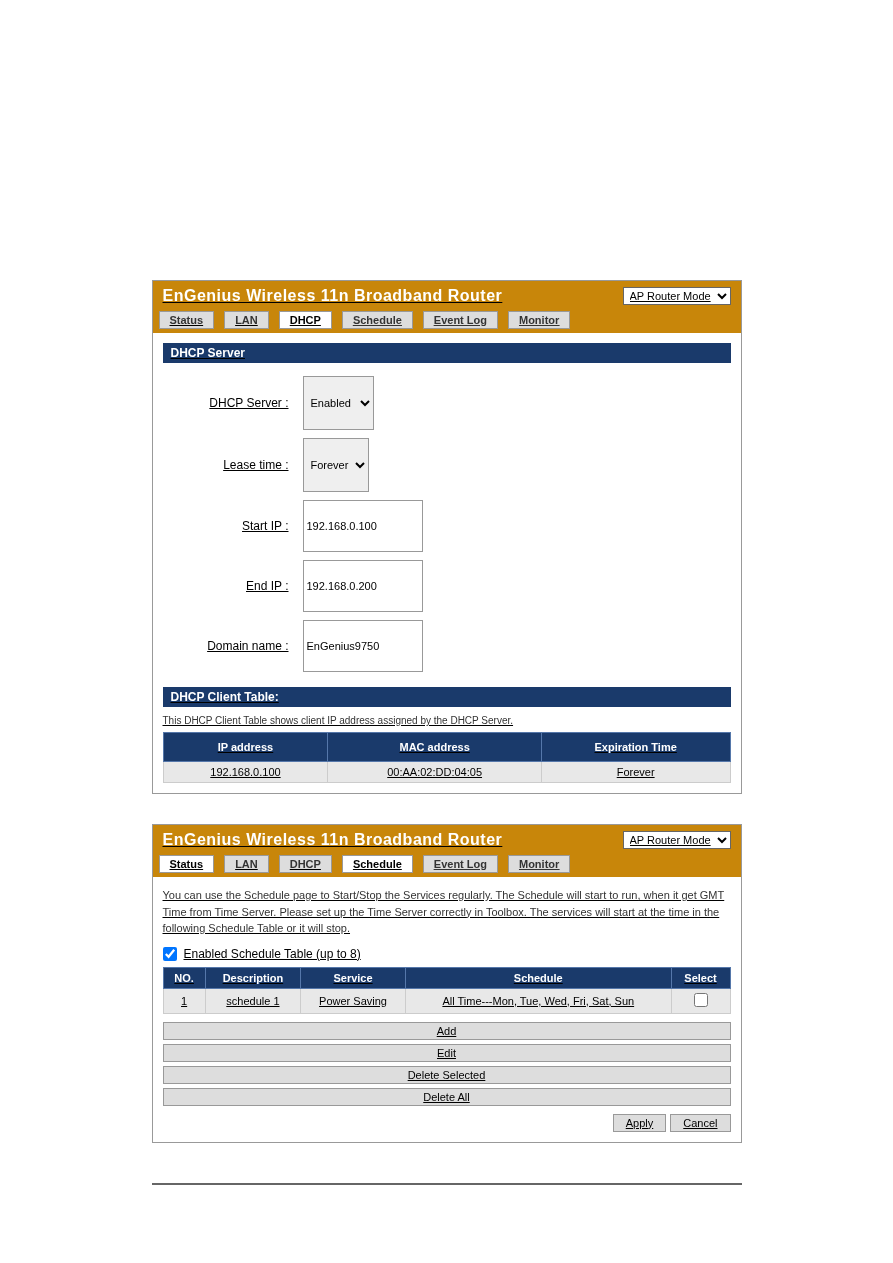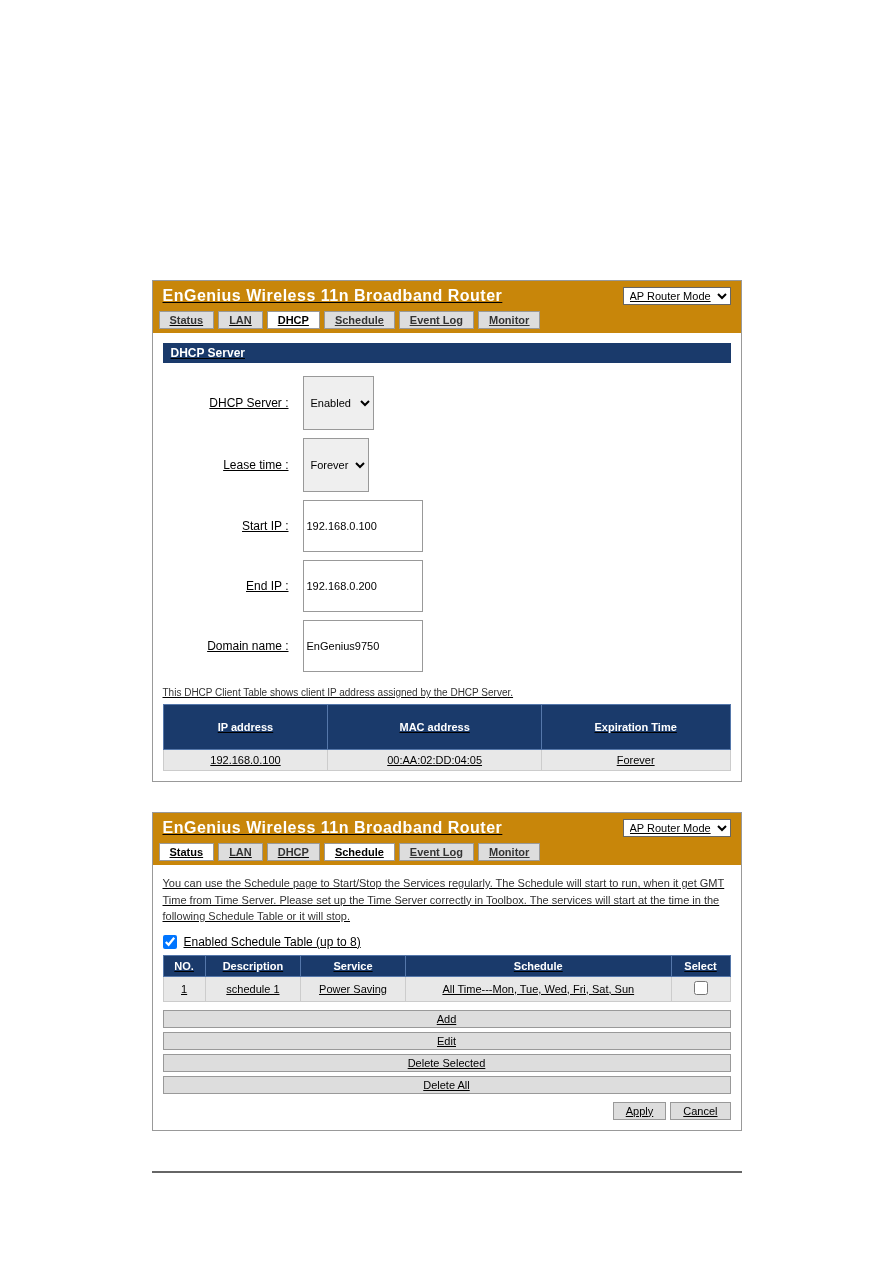--- a/index.html
+++ b/index.html
@@ -47,21 +47,21 @@
       padding: 1px 2px;
       background: #fff;
       border: 1px solid #666;
     }
 
     
     .panel-nav {
       background: #c8860a;
       display: flex;
       padding: 0 6px 4px 6px;
-      gap: 4px;
+      gap: 10px;
     }
     .nav-tab {
       background: #ddd;
       border: 1px solid #999;
       padding: 2px 10px;
       font-size: 11px;
       font-weight: bold;
       color: #333;
       cursor: pointer;
       text-decoration: none;
@@ -120,21 +120,21 @@
       margin-bottom: 6px;
     }
     .data-table {
       width: 100%;
       border-collapse: collapse;
       font-size: 11px;
     }
     .data-table th {
       background: #1a3a6b;
       color: #fff;
-      padding: 16px 6px;
+      padding: 8px 6px;
       text-align: center;
       font-weight: bold;
       border: 1px solid #5577aa;
     }
     .data-table td {
       background: #e8e8e8;
       padding: 4px 6px;
       text-align: center;
       border: 1px solid #ccc;
     }
@@ -282,20 +282,21 @@
           </tr>
           <tr>
             <td>Domain name :</td>
             <td>
               <input type="text" value="EnGenius9750" style="">
             </td>
           </tr>
         </tbody>
           </table>
 
+        <div class="section-header">DHCP Client Table:</div>
         <p class="client-table-desc">This DHCP Client Table shows client IP address assigned by the DHCP Server.</p>
 
         <table class="data-table">
           <thead>
             <tr>
               <th>IP address</th>
               <th>MAC address</th>
               <th>Expiration Time</th>
             </tr>
           </thead>

